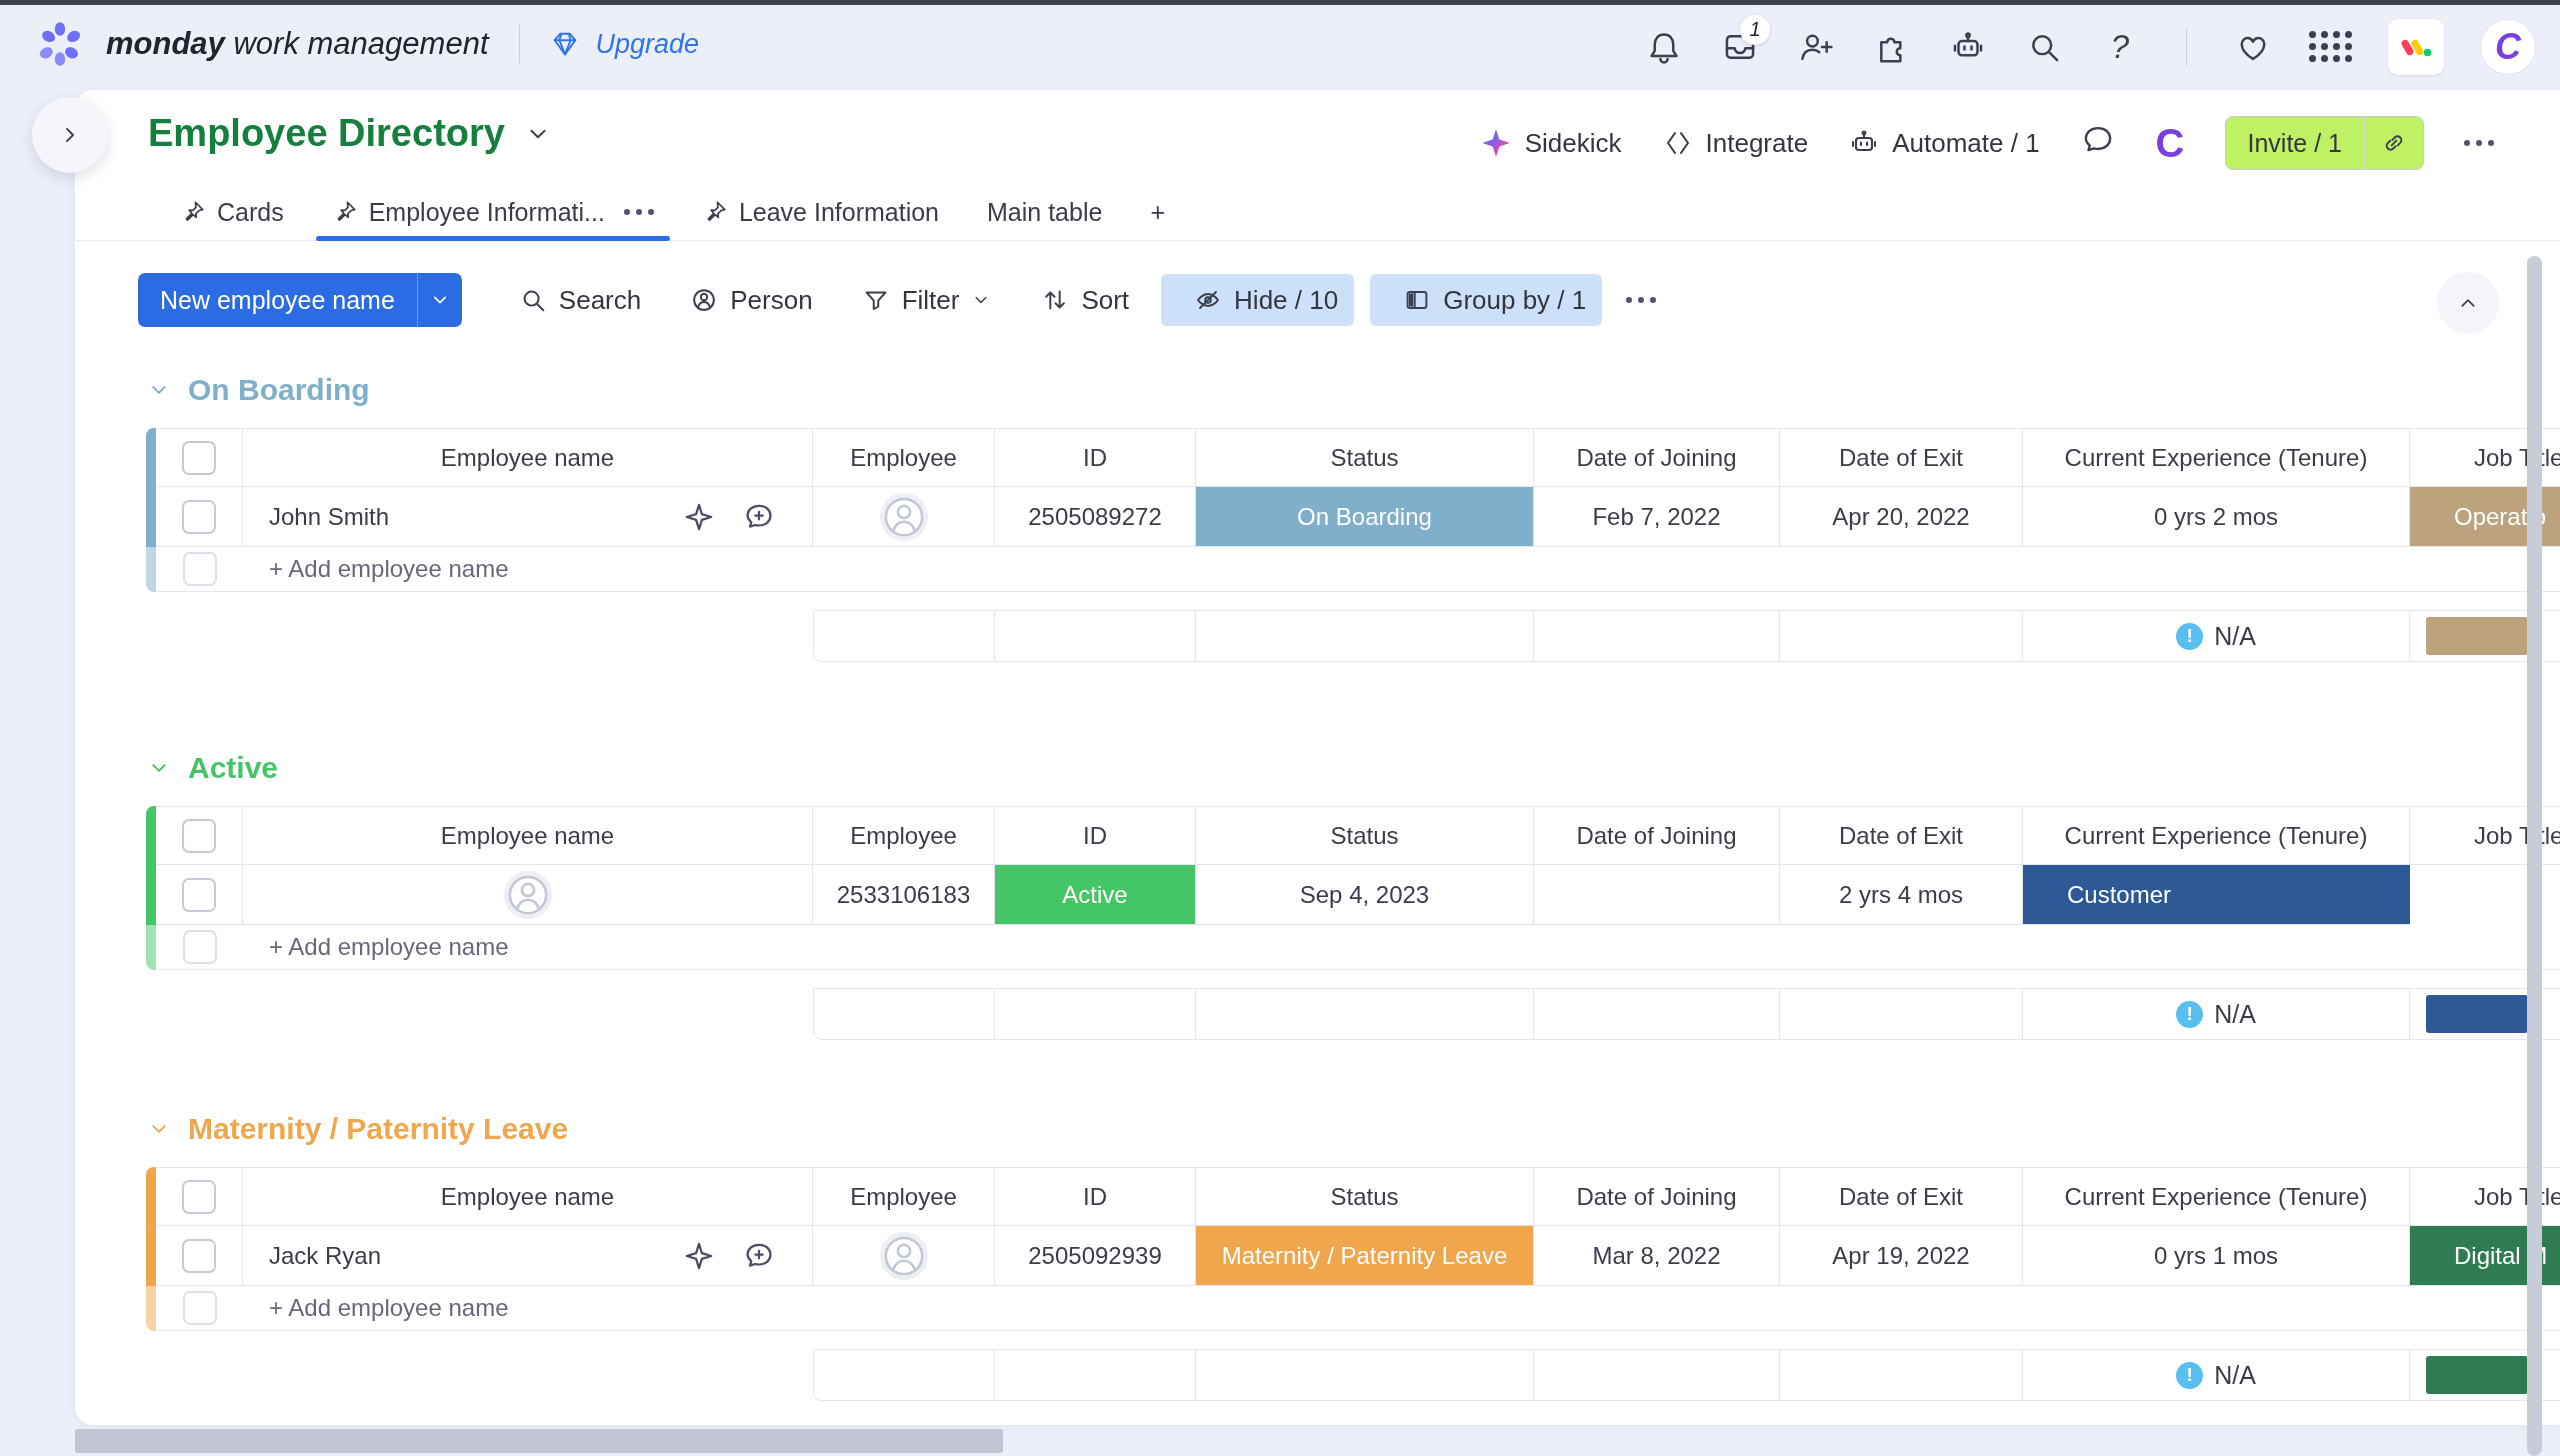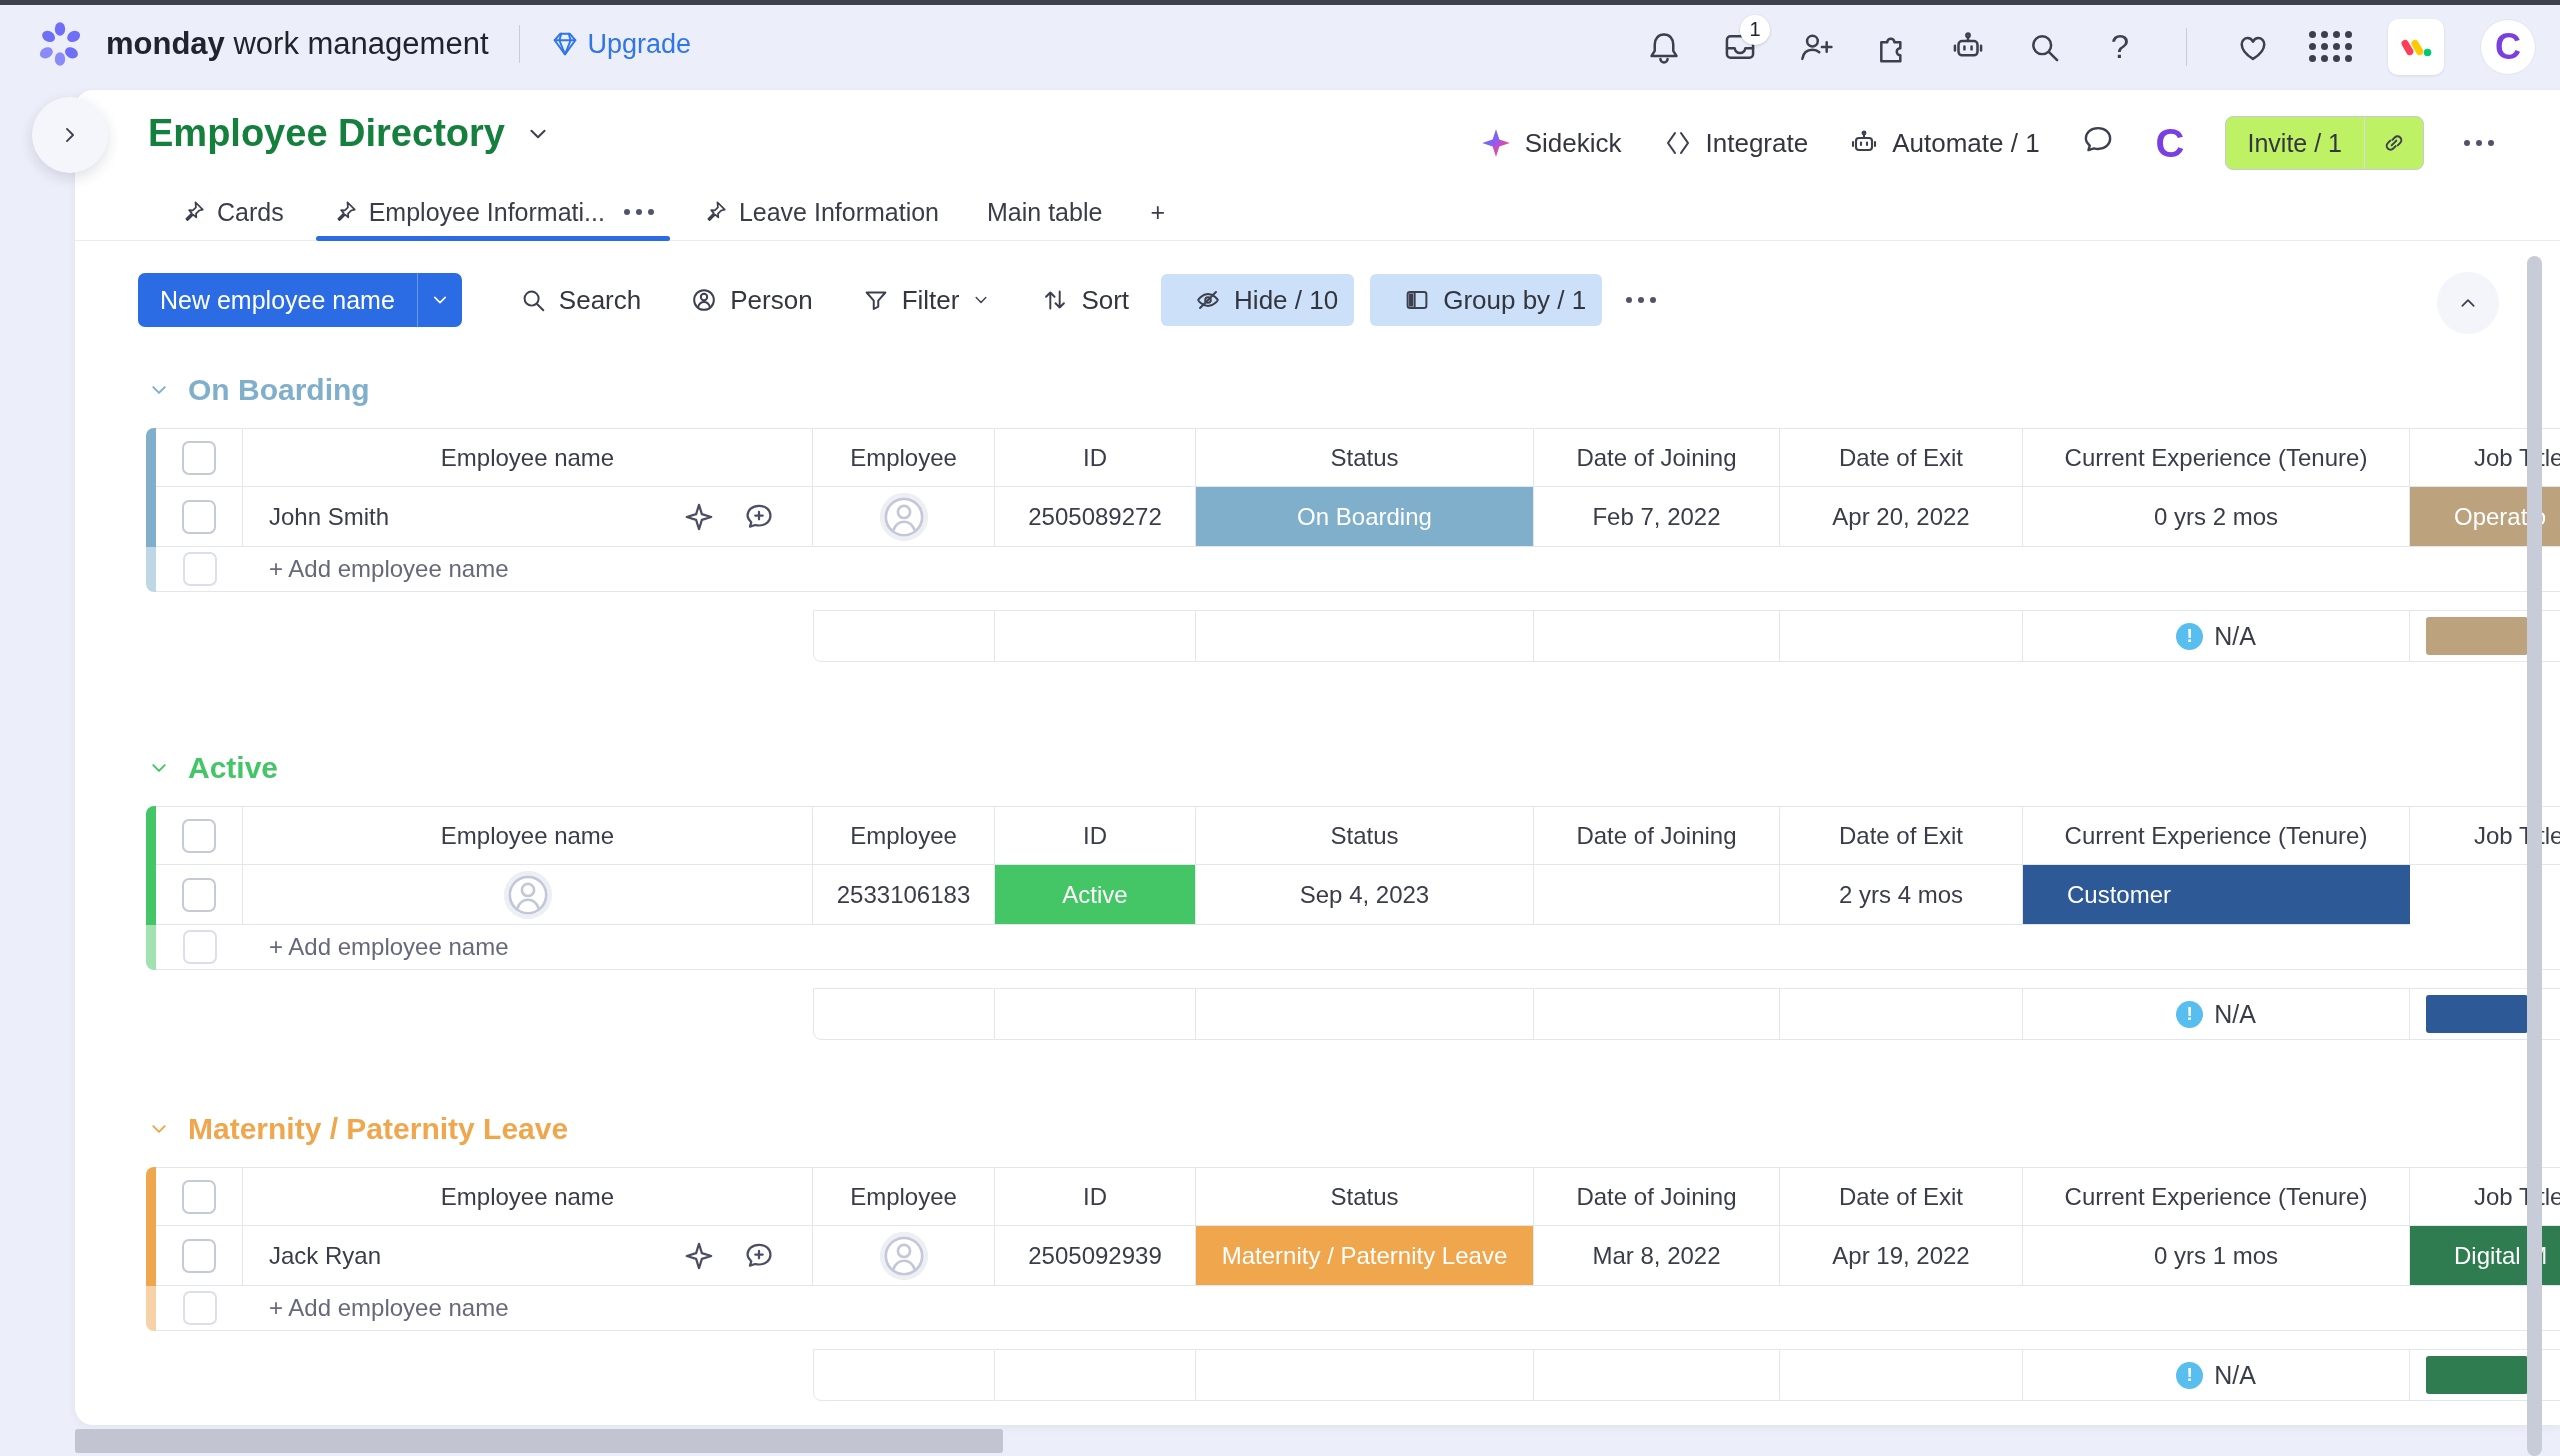--- a/index.html
+++ b/index.html
@@ -5,26 +5,26 @@
   html,body{margin:0;padding:0;}
   body{
     width:2560px;height:1456px;position:relative;overflow:hidden;
     background:#ECEEF9;
     font-family:"Liberation Sans","DejaVu Sans",sans-serif;
     color:#3A3D49;
   }
   .topstrip{position:absolute;left:0;top:0;right:0;height:5px;background:#3F424C;z-index:30;}
 
   
-  .topbar{position:absolute;left:0;top:0;right:0;height:88px;background:#ECEEF9;display:flex;align-items:center;z-index:5;}
+  .topbar{position:absolute;left:0;top:0;right:0;height:88px;background:#ECEEF9;display:flex;align-items:center;z-index:5;font-style:italic;}
   .tb-left{display:flex;align-items:center;padding-left:34px;gap:20px;}
   .brand{font-size:31px;color:#21232d;white-space:nowrap;}
   .brand b{font-weight:800;}
   .tb-div{width:1px;height:38px;background:#C9CCDA;margin:0 10px;}
-  .upgrade{display:flex;align-items:center;gap:8px;color:#2F76E8;font-size:27px;}
+  .upgrade{display:flex;align-items:center;gap:16px;color:#2F76E8;font-size:27px;}
   .upgrade .ic{stroke:#2F76E8;}
   .tb-right{position:absolute;right:24px;top:5px;height:83px;display:flex;align-items:center;gap:36px;}
   .tbic{position:relative;display:flex;align-items:center;justify-content:center;width:40px;height:40px;}
   .ic{stroke:#3C3F4E;fill:none;stroke-width:2.1;stroke-linecap:round;stroke-linejoin:round;color:#3C3F4E;}
   .badge{position:absolute;top:-12px;right:-10px;min-width:30px;height:30px;border-radius:16px;background:#fff;
     color:#21232d;font-size:20px;display:flex;align-items:center;justify-content:center;box-shadow:0 1px 3px rgba(30,35,60,.18);}
   .qmark{font-size:33px;color:#3C3F4E;font-weight:500;}
   .dotgrid{display:grid;grid-template-columns:repeat(4,7px);grid-auto-rows:7px;gap:5px;}
   .dotgrid i{width:7px;height:7px;border-radius:50%;background:#3C3F4E;}
   .mtile{width:56px;height:56px;border-radius:10px;background:#fff;display:flex;align-items:center;justify-content:center;box-shadow:0 1px 3px rgba(30,35,60,.10);}

